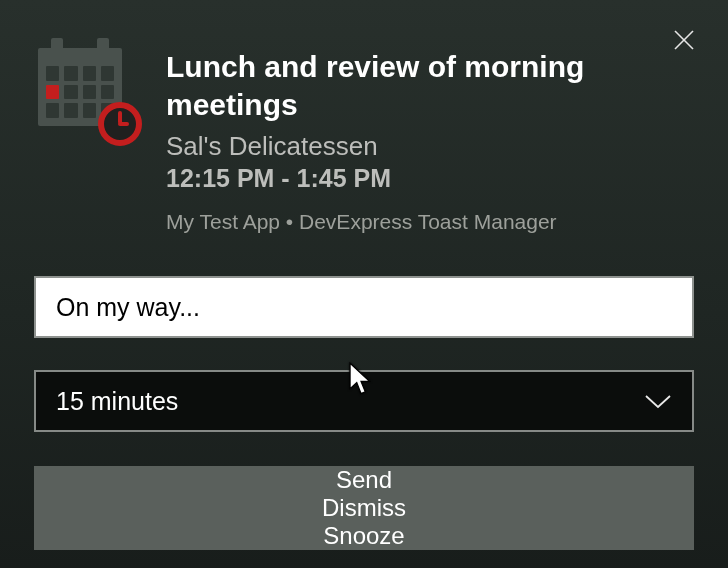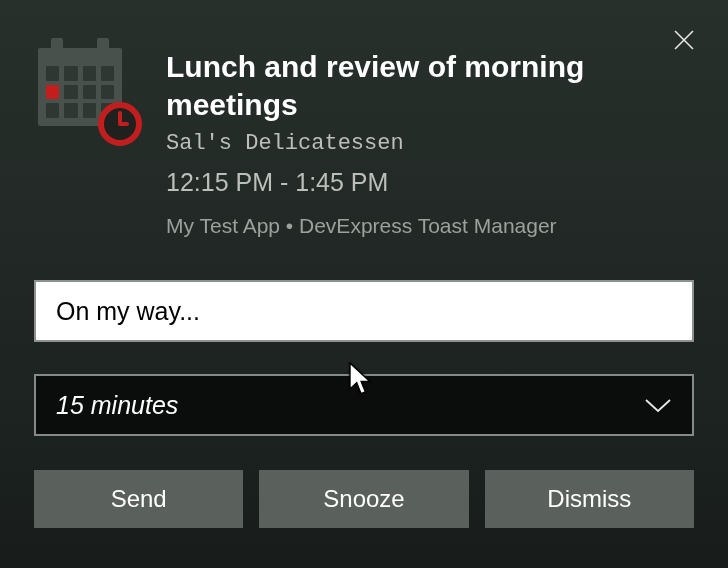--- a/index.html
+++ b/index.html
@@ -107,31 +107,30 @@
     }
 
     .text-col { flex: 1; padding-top: 14px; padding-right: 40px; }
     .title {
       font-size: 30px;
       font-weight: 600;
       line-height: 1.25;
       color: #ffffff;
     }
     .location {
-      font-size: 22px;
+      font-size: 26px;
       color: #bdbebb;
       margin-top: 8px;
       font-weight: 400;
-      font-family: Liberation Mono, monospace;
     }
     .time {
       font-size: 25px;
       color: #bdbebb;
-      margin-top: 12px;
-      font-weight: 400;
+      margin-top: 2px;
+      font-weight: 700;
     }
     .source {
       font-size: 21px;
       color: #9da09b;
       margin-top: 17px;
       font-weight: 400;
     }
 
     .reply-input {
       width: 100%;
@@ -154,39 +153,39 @@
       background: #0b0d0c;
       border: 2px solid #868a87;
       color: #fff;
       display: flex;
       align-items: center;
       justify-content: space-between;
       padding: 0 20px;
       font-size: 25px;
       cursor: pointer;
       position: relative;
-      font-style: italic;
     }
     .snooze-select .chev {
       color: #e9e9e9;
     }
 
     .cursor {
       position: absolute;
       left: 348px;
       top: 362px;
       pointer-events: none;
       z-index: 10;
       filter: drop-shadow(0 0 1px #000);
     }
 
     .button-row {
       display: flex;
-      gap: 16px;
+      gap: 0;
       margin-top: 34px;
+      flex-direction: column;
     }
     .btn {
       flex: 1;
       height: 58px;
       background: #5a605c;
       color: #fff;
       font-size: 24px;
       display: flex;
       align-items: center;
       justify-content: center;
@@ -244,21 +243,21 @@
     <span>15 minutes</span>
     <span class="chev">
       <svg width="28" height="16" viewBox="0 0 28 16">
         <polyline points="2,2 14,13 26,2" fill="none" stroke="currentColor" stroke-width="1.8"></polyline>
       </svg>
     </span>
   </div>
 
   <div class="button-row">
     <button class="btn">Send</button>
+    <button class="btn">Dismiss</button>
     <button class="btn">Snooze</button>
-    <button class="btn">Dismiss</button>
   </div>
 
   <svg class="cursor" width="26" height="34" viewBox="0 0 20 28">
     <path d="M1 1 L1 22 L6.5 17 L10 26 L13.5 24.5 L10 16 L17 16 Z" fill="#ffffff" stroke="#000" stroke-width="1"></path>
   </svg>
 
 </div>
 
 </body></html>

